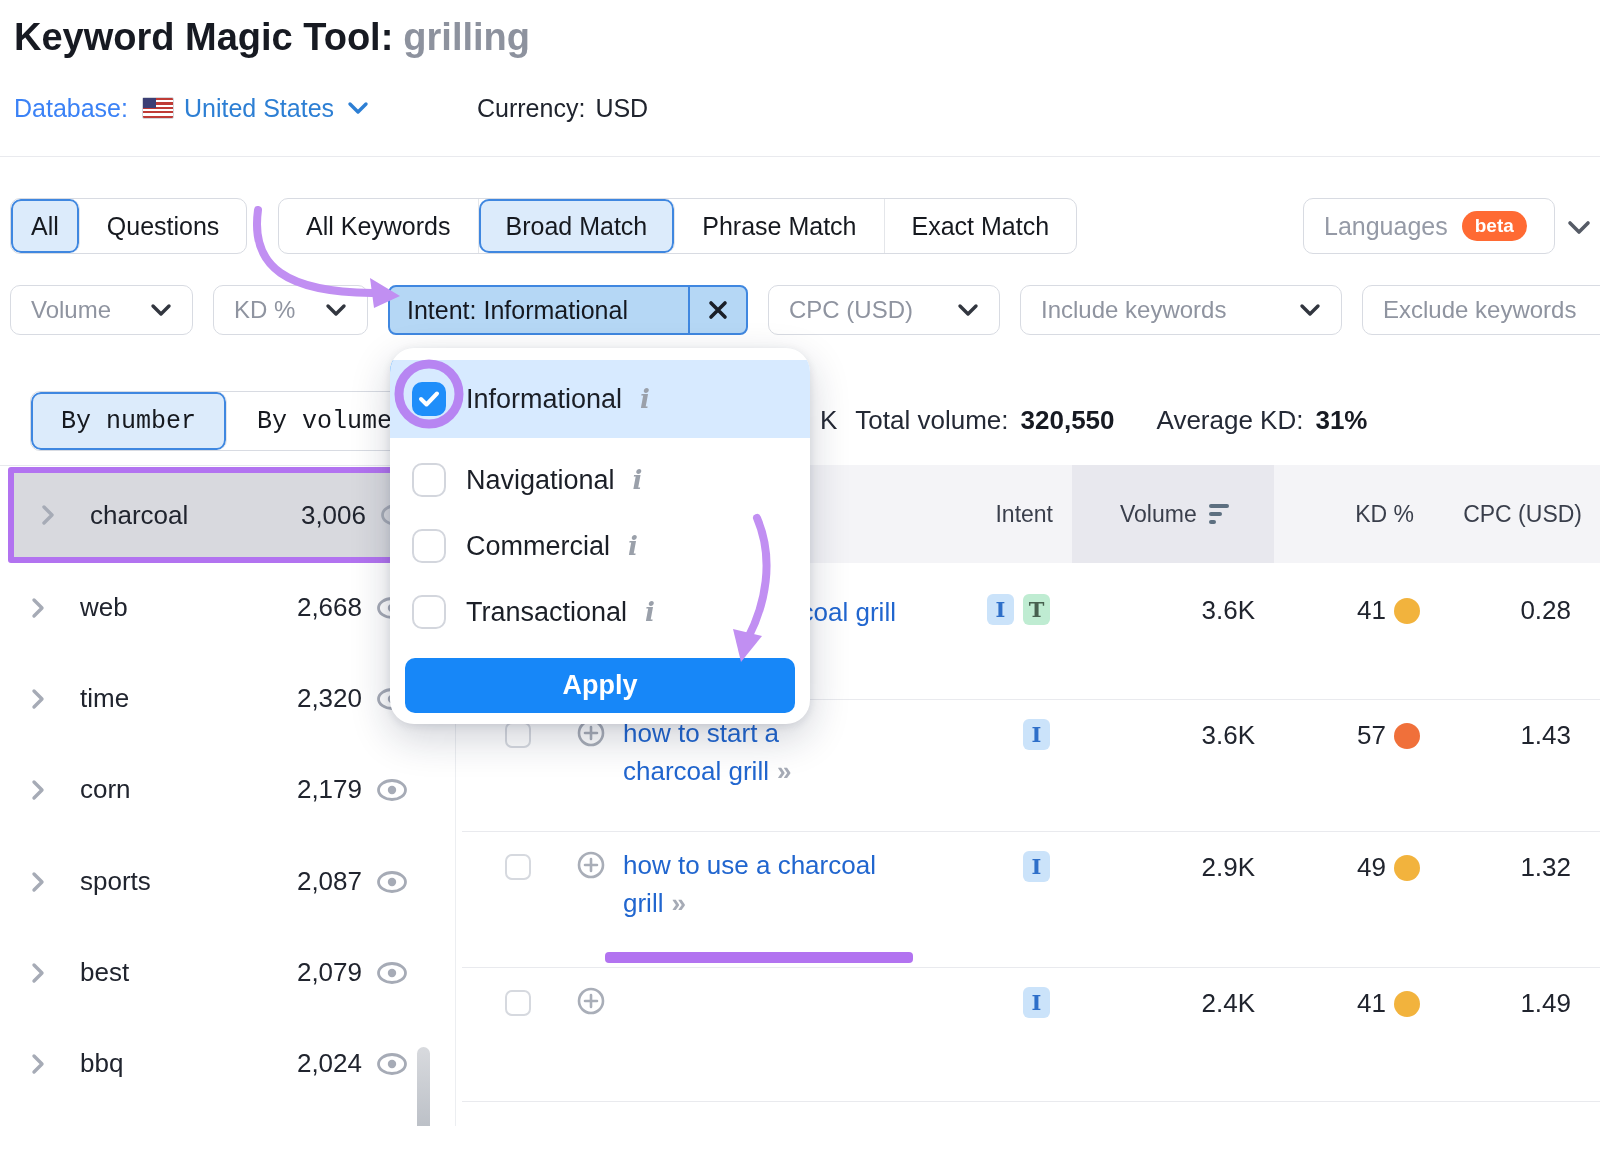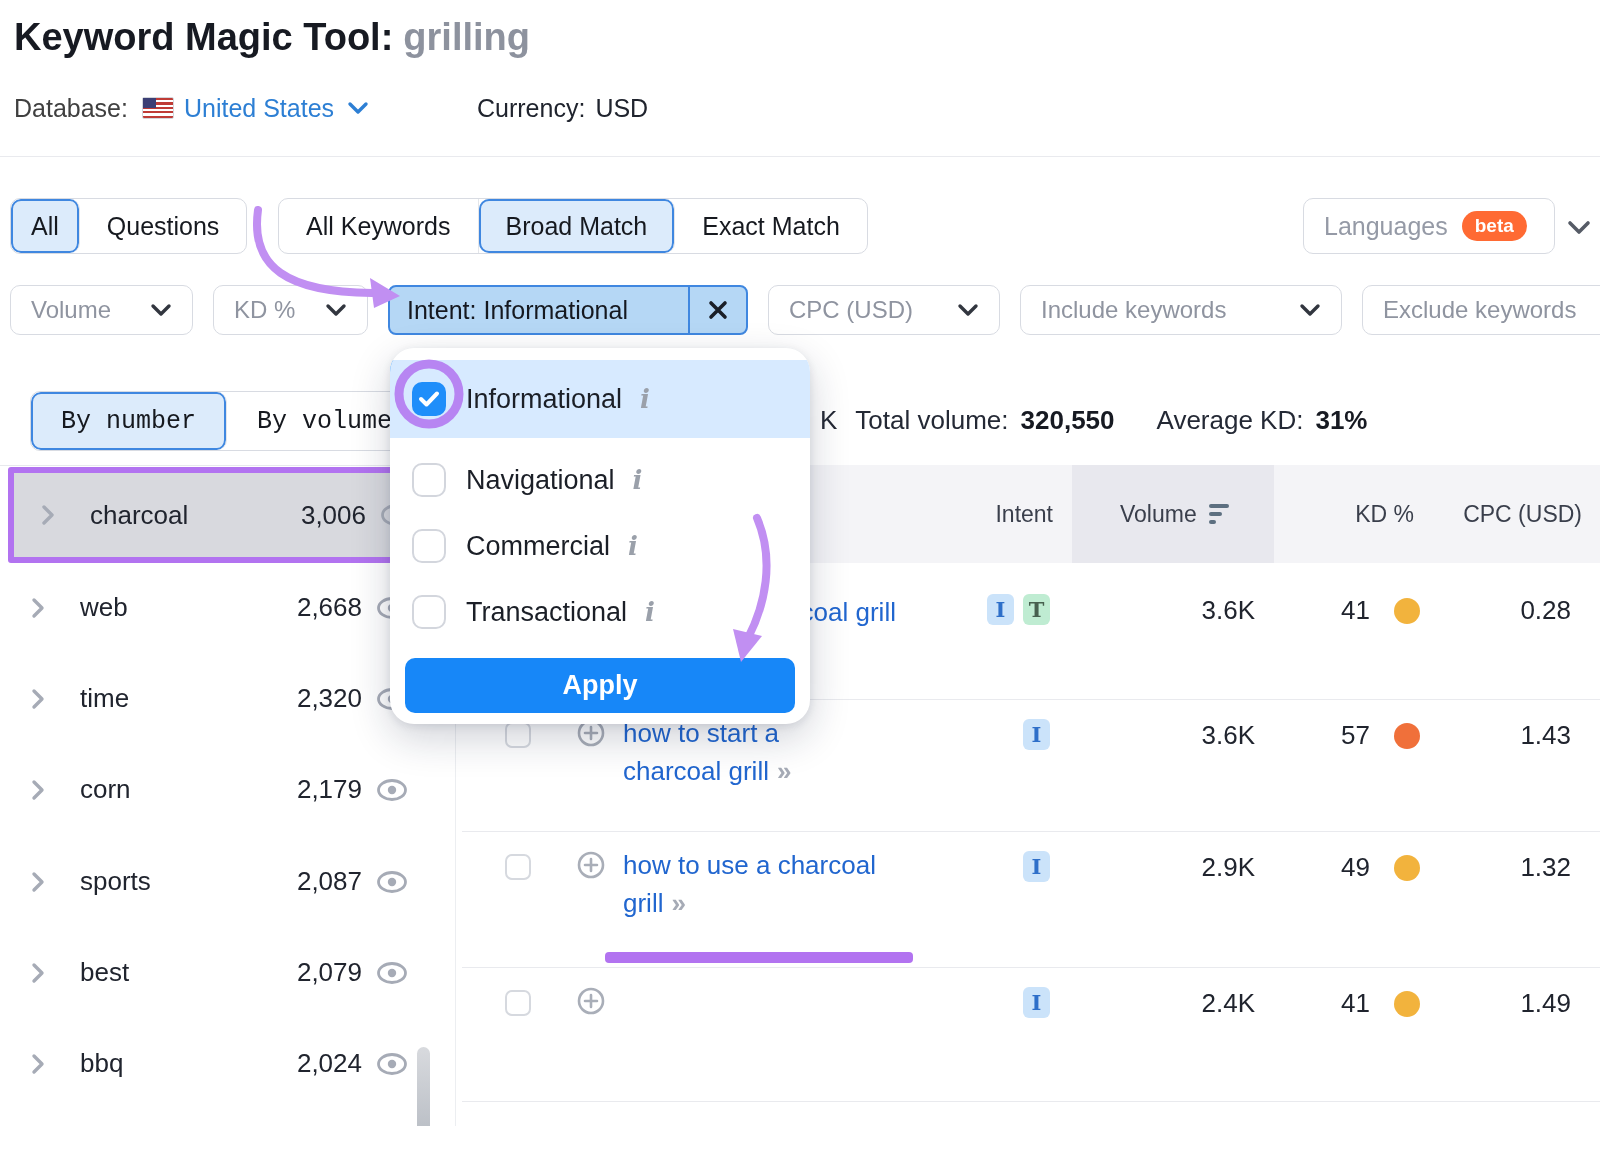--- a/index.html
+++ b/index.html
@@ -3,21 +3,21 @@
 <meta charset="utf-8">
 <style>
   html,body{margin:0;padding:0;background:#fff;}
   .stage{position:relative;width:1600px;height:1126px;background:#fff;overflow:hidden;
          font-family:"Liberation Sans",sans-serif;color:#20242e;}
 
   
   .title{position:absolute;left:14px;top:16px;font-size:38px;font-weight:bold;color:#171a22;}
   .title .query{color:#8d929e;margin-left:10px;}
   .dbrow{position:absolute;left:14px;top:90px;height:36px;display:flex;align-items:center;font-size:25px;}
-  .dbrow .lbl{color:#404040;}
+  .dbrow .lbl{color:#3b82f6;}
   .flag{position:relative;display:inline-block;width:30px;height:20px;margin:0 10px 0 14px;border-radius:2px;
         border:1px solid #d3d6dc;background:repeating-linear-gradient(180deg,#bf3b36 0 2.2px,#fff 2.2px 4.4px);}
   .flag::after{content:"";position:absolute;left:0;top:0;width:13px;height:10px;background:#3c3f75;}
   .bluelink{color:#2d7fd4;}
   .currency{position:absolute;left:477px;top:90px;height:36px;display:flex;align-items:center;font-size:25px;gap:10px;}
   .hr-top{position:absolute;left:0;top:156px;width:1600px;height:1px;background:#e9eaee;}
 
   
   .chev{display:inline-block;}
 
@@ -84,21 +84,21 @@
   .plus{position:absolute;left:114px;}
   .kw{position:absolute;left:161px;font-size:26px;line-height:38px;color:#2166cf;}
   .kw .more{color:#a6abb6;font-weight:bold;margin-left:8px;}
   .intents{position:absolute;right:550px;display:flex;gap:9px;}
   .badge{width:27px;height:31px;border-radius:6px;display:flex;align-items:center;justify-content:center;
          font-family:"DejaVu Serif",serif;font-weight:bold;font-size:21px;}
   .b-I{background:#cbe3fa;color:#2e6fc9;}
   .b-T{background:#bfecd2;color:#47604f;}
   .numcell{position:absolute;font-size:26px;color:#20242e;text-align:right;}
   .c-vol{right:345px;width:120px;}
-  .c-kd{right:180px;width:150px;display:flex;justify-content:flex-end;align-items:center;gap:24px;}
+  .c-kd{right:180px;width:150px;display:flex;justify-content:flex-end;align-items:center;gap:8px;}
   .c-cpc{right:29px;width:110px;}
   .dot{width:26px;height:26px;border-radius:50%;}
 
   
   .panel{position:absolute;left:390px;top:348px;width:420px;height:376px;background:#fff;border-radius:24px;
          box-shadow:0 14px 40px rgba(20,30,60,.20), 0 2px 8px rgba(20,30,60,.10);z-index:30;overflow:hidden;}
   .opt{position:absolute;left:0;width:420px;height:64px;display:flex;align-items:center;padding-left:22px;box-sizing:border-box;}
   .opt1{top:12px;height:78px;background:#d7eaff;}
   .stripe{position:absolute;left:0;top:12px;width:7px;height:78px;background:#1f8efa;}
   .ckb{width:34px;height:34px;border-radius:10px;box-sizing:border-box;flex:none;}
@@ -144,20 +144,23 @@
         <span>Questions</span>
       </div>
   </div>
 
   <div class="tabgroup" style="left:278px;">
     <div class="tab">
         <span>All Keywords</span>
       </div>
     <div class="tab sel">
         <span>Broad Match</span>
+      </div>
+    <div class="tab">
+        <span>Phrase Match</span>
       </div>
     <div class="tab">
         <span>Exact Match</span>
       </div>
   </div>
 
   <div class="langpill">
     <span class="lab">Languages</span>
     <span class="beta">beta</span>
   </div>

